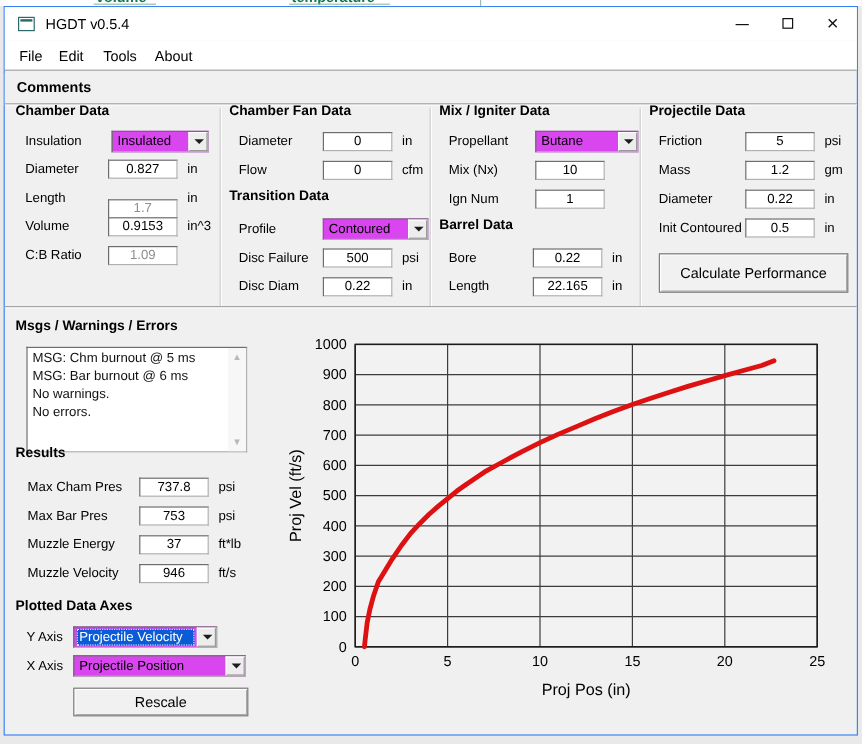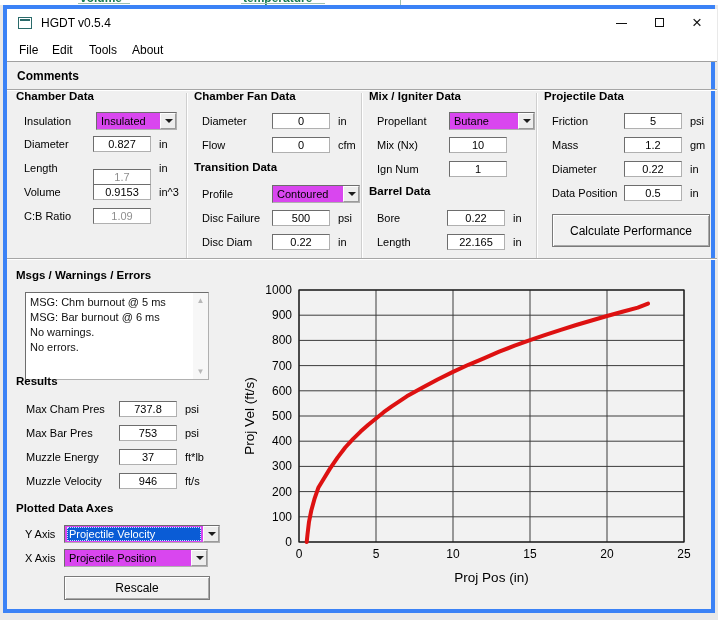--- a/index.html
+++ b/index.html
@@ -5,21 +5,21 @@
   * { margin:0; padding:0; box-sizing:border-box; }
   html,body { width:718px; height:620px; }
   body { font-family:"Liberation Sans", sans-serif; background:#e9e9e9; position:relative; overflow:hidden; }
 
   
   #desktop-strip { position:absolute; left:0; top:0; width:718px; height:5px; background:#ffffff; overflow:hidden; }
   .bg-frag { position:absolute; top:-9px; font-size:12px; font-weight:bold; color:#137a4f; }
   .bg-line { position:absolute; background:#9dbfae; }
 
   
-  #window { position:absolute; left:3px; top:5px; width:712px; height:608px; background:#f0f0f0; border:4px solid #3b82f6; }
+  #window { position:absolute; left:3px; top:5px; width:712px; height:608px; background:#f0f0f0; border:1px solid #3b82f6; }
 
   
   #titlebar { position:absolute; left:0; top:0; width:710px; height:28px; background:#ffffff; }
   #app-icon { position:absolute; left:11px; top:8px; width:14px; height:12px; border:1px solid #2a6a6a; background:#fff; }
   #app-icon::after { content:""; position:absolute; left:1px; top:1px; width:10px; height:2px; background:#2a6a6a; }
   #win-title { position:absolute; left:34px; top:7px; font-size:12px; color:#000; }
   .cap-btn { position:absolute; top:0; width:40px; height:28px; text-align:center; color:#111; }
   #btn-min { right:76px; }
   #btn-min .bar { display:inline-block; width:11px; height:1px; background:#111; margin-top:14px; }
   #btn-max { right:38px; }
@@ -163,21 +163,21 @@
   <div class="hdr" style="left:537px;top:81px">Projectile Data</div>
   <div class="lbl" style="left:545px;top:106px">Friction</div>
   <input class="tb" style="left: 617px; top: 104px; width: 58px; height: 16px;" value="5">
   <span class="unit" style="left:683px;top:106px">psi</span>
   <div class="lbl" style="left:545px;top:130px">Mass</div>
   <input class="tb" style="left: 617px; top: 128px; width: 58px; height: 16px;" value="1.2">
   <span class="unit" style="left:683px;top:130px">gm</span>
   <div class="lbl" style="left:545px;top:154px">Diameter</div>
   <input class="tb" style="left: 617px; top: 152px; width: 58px; height: 16px;" value="0.22">
   <span class="unit" style="left:683px;top:154px">in</span>
-  <div class="lbl" style="left:545px;top:178px">Data Position</div>
+  <div class="lbl" style="left:545px;top:178px">Init Contoured</div>
   <input class="tb" style="left: 617px; top: 176px; width: 58px; height: 16px;" value="0.5">
   <span class="unit" style="left:683px;top:178px">in</span>
   <button class="btn" style="left:545px;top:205px;width:158px;height:33px">Calculate Performance</button>
 
   <div class="hdr" style="left:9px;top:260px">Msgs / Warnings / Errors</div>
   <div id="msg-list">
     <div>MSG: Chm burnout @ 5 ms</div>
     <div>MSG: Bar burnout @ 6 ms</div>
     <div>No warnings.</div>
     <div>No errors.</div>
@@ -196,21 +196,21 @@
   <span class="unit" style="left:178px;top:418px">psi</span>
   <div class="lbl" style="left:19px;top:442px">Muzzle Energy</div>
   <input class="tb" style="left: 112px; top: 440px; width: 58px; height: 16px;" value="37">
   <span class="unit" style="left:178px;top:442px">ft*lb</span>
   <div class="lbl" style="left:19px;top:466px">Muzzle Velocity</div>
   <input class="tb" style="left: 112px; top: 464px; width: 58px; height: 16px;" value="946">
   <span class="unit" style="left:178px;top:466px">ft/s</span>
 
   <div class="hdr" style="left:9px;top:493px">Plotted Data Axes</div>
   <div class="lbl" style="left:18px;top:519px">Y Axis</div>
-  <div class="combo" style="left:57px;top:516px;width:156px;height:18px">
+  <div class="combo" style="left:57px;top:516px;width:120px;height:18px">
     <span class="combo-text selected">Projectile Velocity</span>
     <span class="combo-btn">
         <span class="arr"></span>
       </span>
   </div>
   <div class="lbl" style="left:18px;top:543px">X Axis</div>
   <div class="combo" style="left:57px;top:540px;width:144px;height:18px">
     <span class="combo-text">Projectile Position</span>
     <span class="combo-btn">
         <span class="arr"></span>

